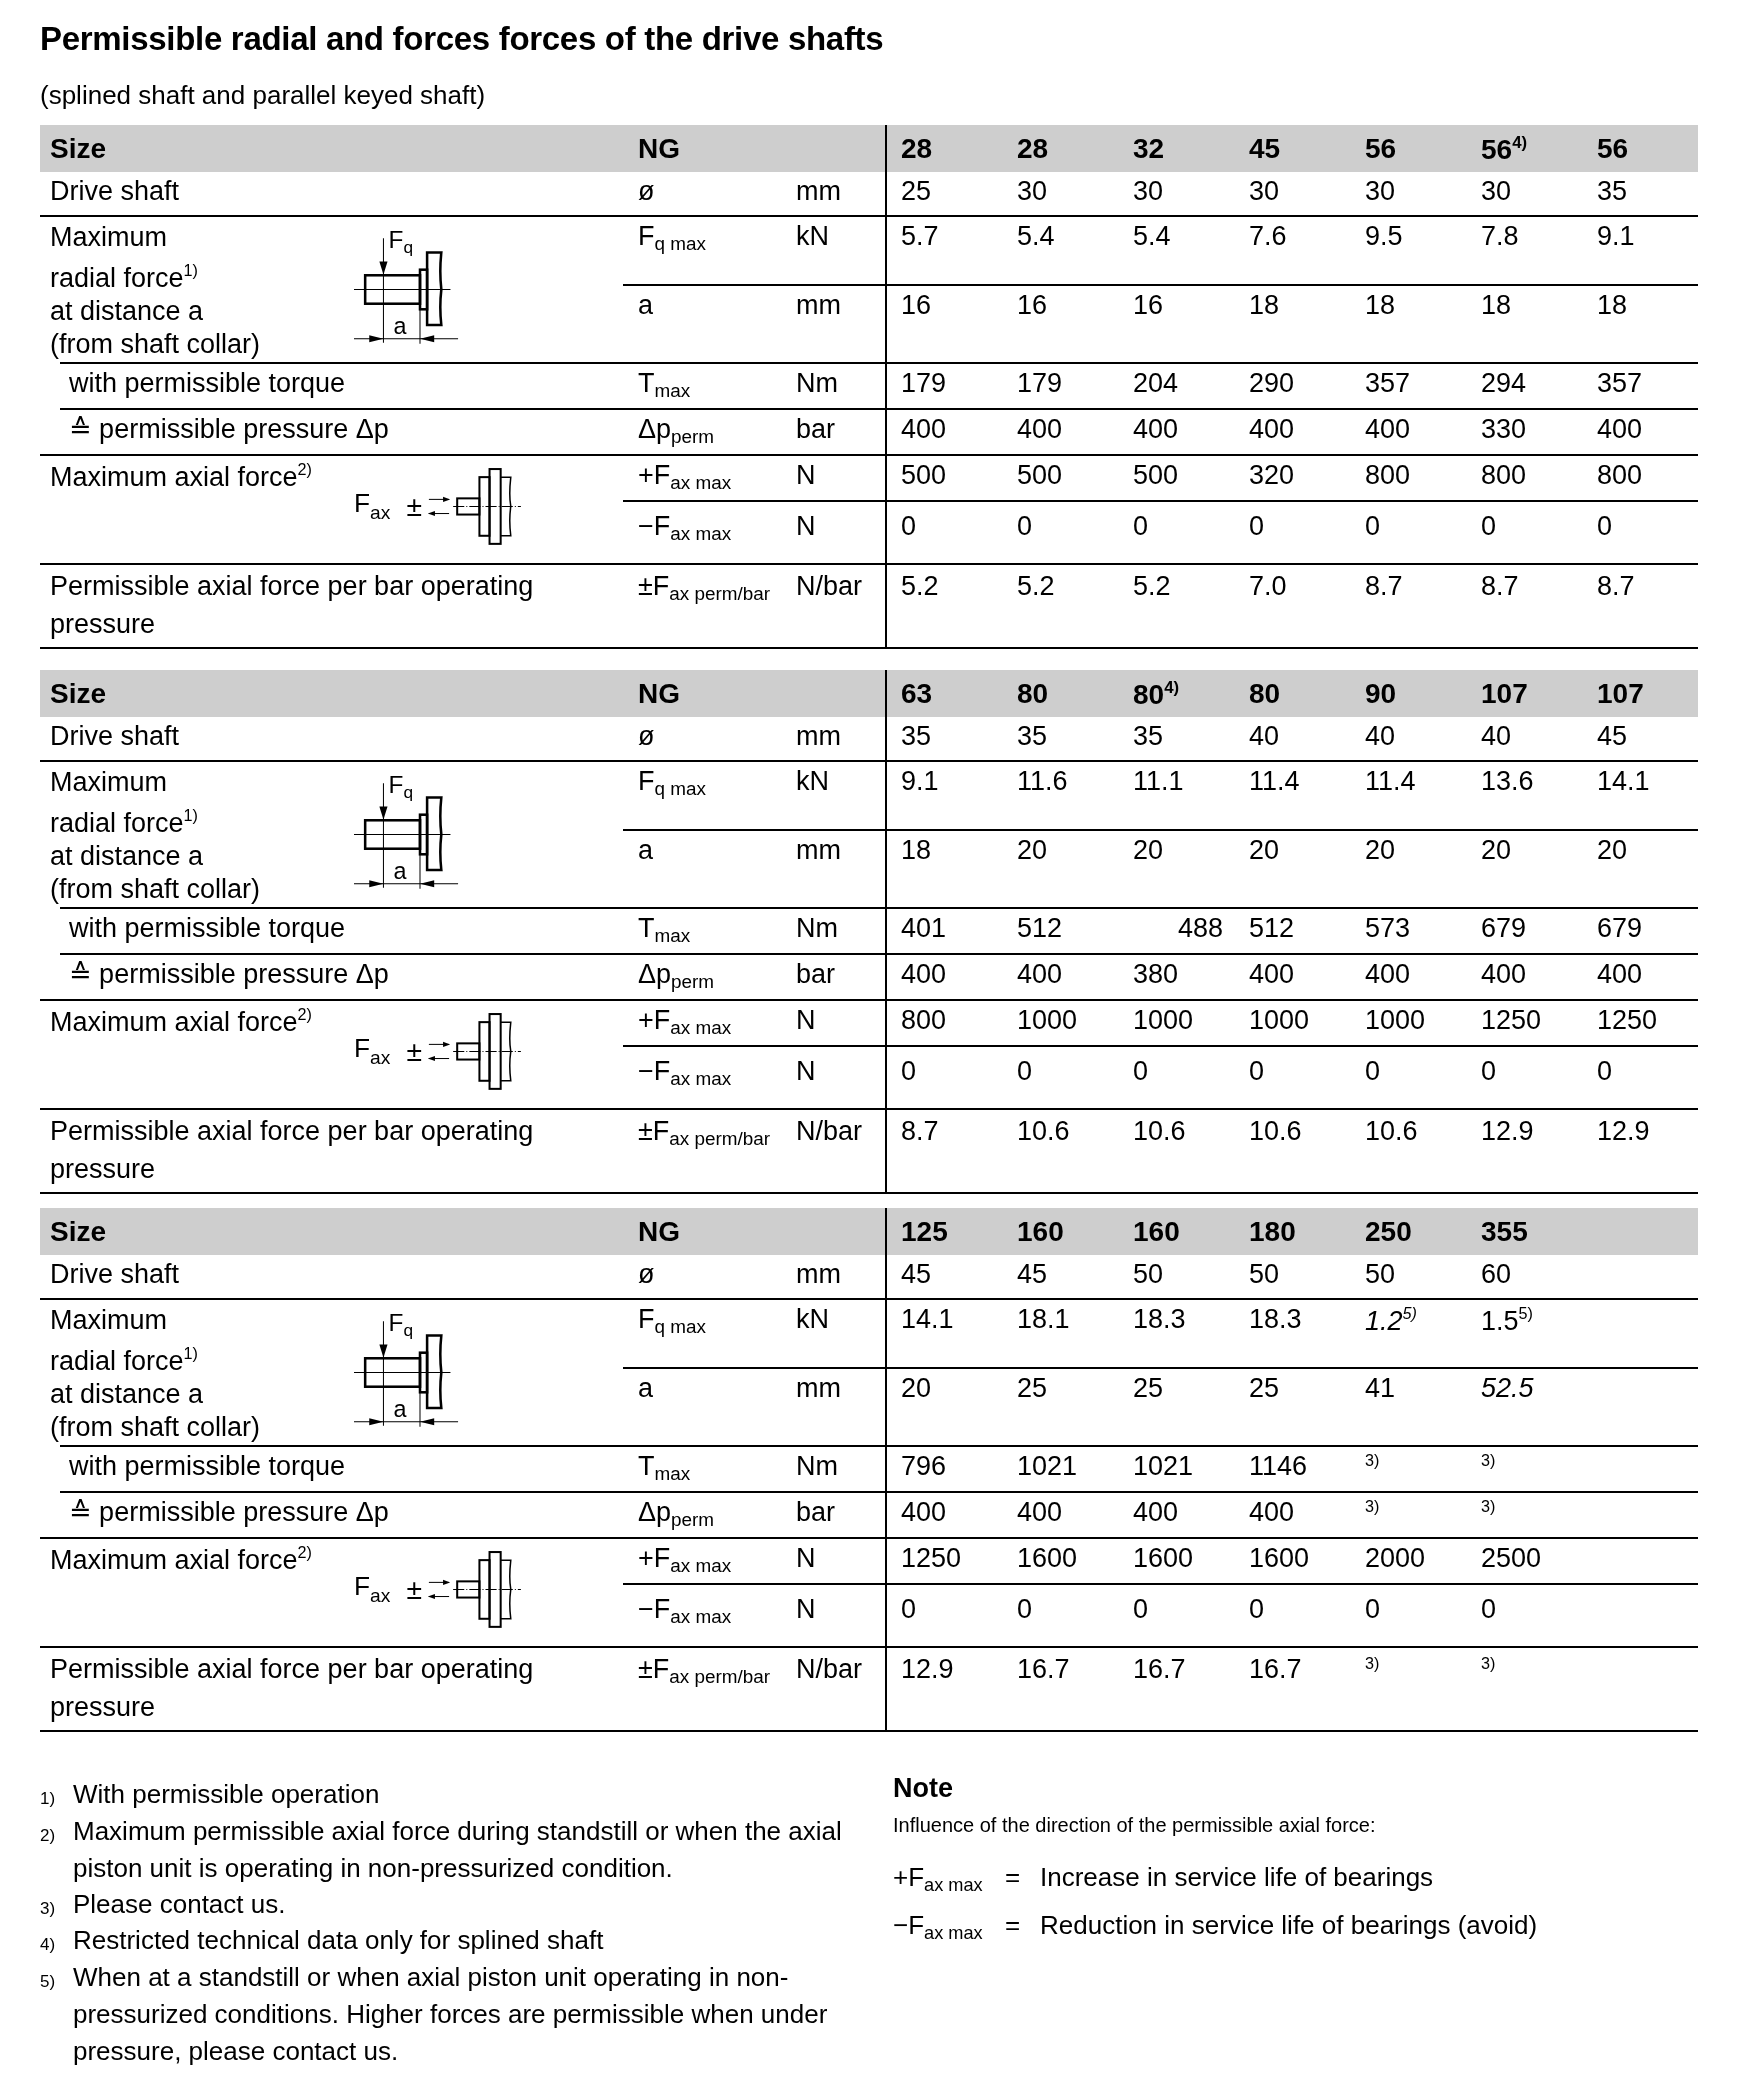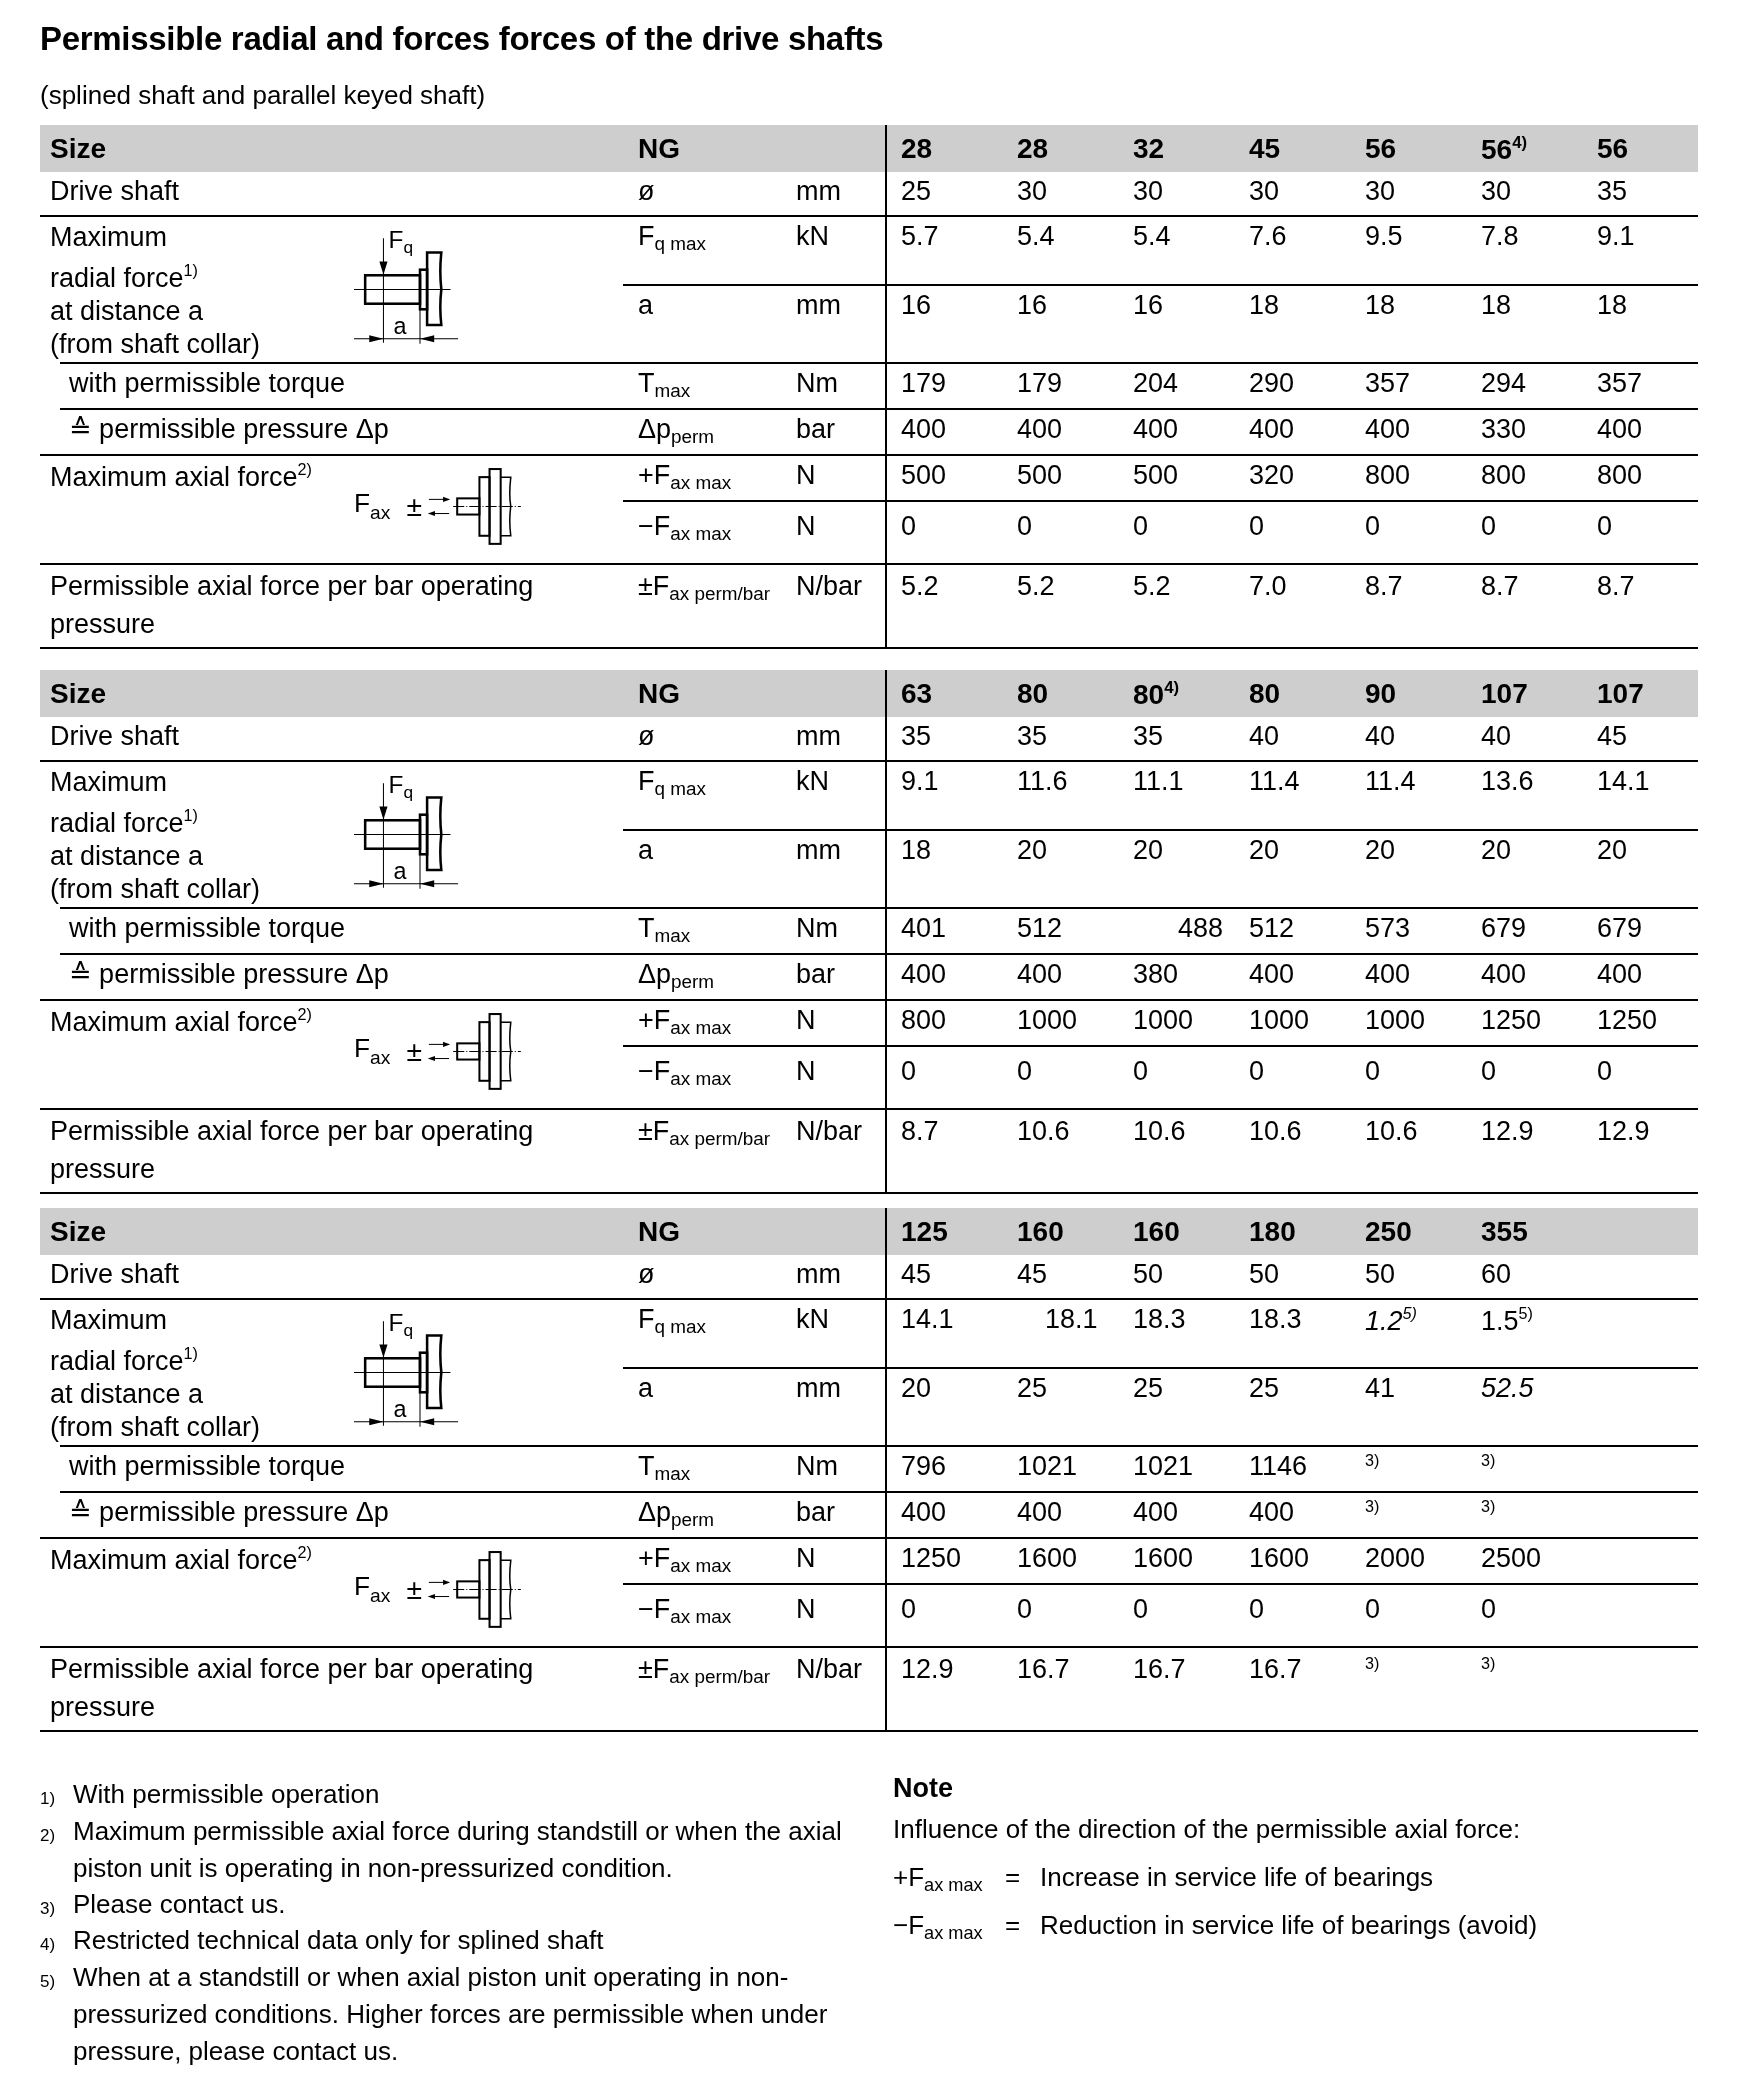--- a/index.html
+++ b/index.html
@@ -18,21 +18,21 @@
   .val  { position:absolute; font-size:27px; white-space:nowrap; }
   .hval { position:absolute; font-size:28px; font-weight:bold; white-space:nowrap; top:8px; }
   sub { font-size:0.7em; vertical-align:-0.25em; }
   sup { font-size:0.6em; vertical-align:0.65em; }
   .diagram { position:absolute; }
 
   .fn { position:absolute; left:40px; font-size:26px; line-height:37px; width:831px; }
   .fn .num { position:absolute; left:0; font-size:17px; top:4px; }
   .fn .txt { position:absolute; left:33px; width:811px; }
   .note-h { position:absolute; left:893px; top:1773px; font-size:27px; font-weight:bold; }
-  .note-p { position:absolute; left:893px; top:1814px; font-size:26px; }
+  .note-p { position:absolute; left:893px; top:1814px; font-size:20px; }
   .note-row { position:absolute; left:893px; font-size:26px; white-space:nowrap; }
   .note-row .sym { display:inline-block; width:112px; }
   .note-row .eq { display:inline-block; width:35px; }
 </style>
 </head>
 <body>
 
 <div class="title">Permissible radial and forces forces of the drive shafts</div>
 <div class="subtitle">(splined shaft and parallel keyed shaft)</div>
 
@@ -390,21 +390,21 @@
       <div class="cell" style="left: 756px; top: 386px;">N</div>
       <div class="cell" style="left: 598px; top: 446px;"><span>±F</span><sub>ax perm/bar</sub></div>
       <div class="cell" style="left: 756px; top: 446px;">N/bar</div>
       <span class="val" style="left: 861px; top: 51px;">45</span>
       <span class="val" style="left: 977px; top: 51px;">45</span>
       <span class="val" style="left: 1093px; top: 51px;">50</span>
       <span class="val" style="left: 1209px; top: 51px;">50</span>
       <span class="val" style="left: 1325px; top: 51px;">50</span>
       <span class="val" style="left: 1441px; top: 51px;">60</span>
       <span class="val" style="left: 861px; top: 96px;"><span>14.1</span></span>
-      <span class="val" style="left: 977px; top: 96px; margin-left: 28px;"><span>18.1</span></span>
+      <span class="val" style="left: 977px; top: 96px;"><span>18.1</span></span>
       <span class="val" style="left: 1093px; top: 96px;"><span>18.3</span></span>
       <span class="val" style="left: 1209px; top: 96px;"><span>18.3</span></span>
       <span class="val" style="left: 1325px; top: 96px; font-style: italic;"><span>1.2</span><sup>5)</sup></span>
       <span class="val" style="left: 1441px; top: 96px;"><span>1.5</span><sup>5)</sup></span>
       <span class="val" style="left: 861px; top: 165px;">20</span>
       <span class="val" style="left: 977px; top: 165px;">25</span>
       <span class="val" style="left: 1093px; top: 165px;">25</span>
       <span class="val" style="left: 1209px; top: 165px;">25</span>
       <span class="val" style="left: 1325px; top: 165px;">41</span>
       <span class="val" style="left: 1441px; top: 165px; font-style: italic;">52.5</span>

